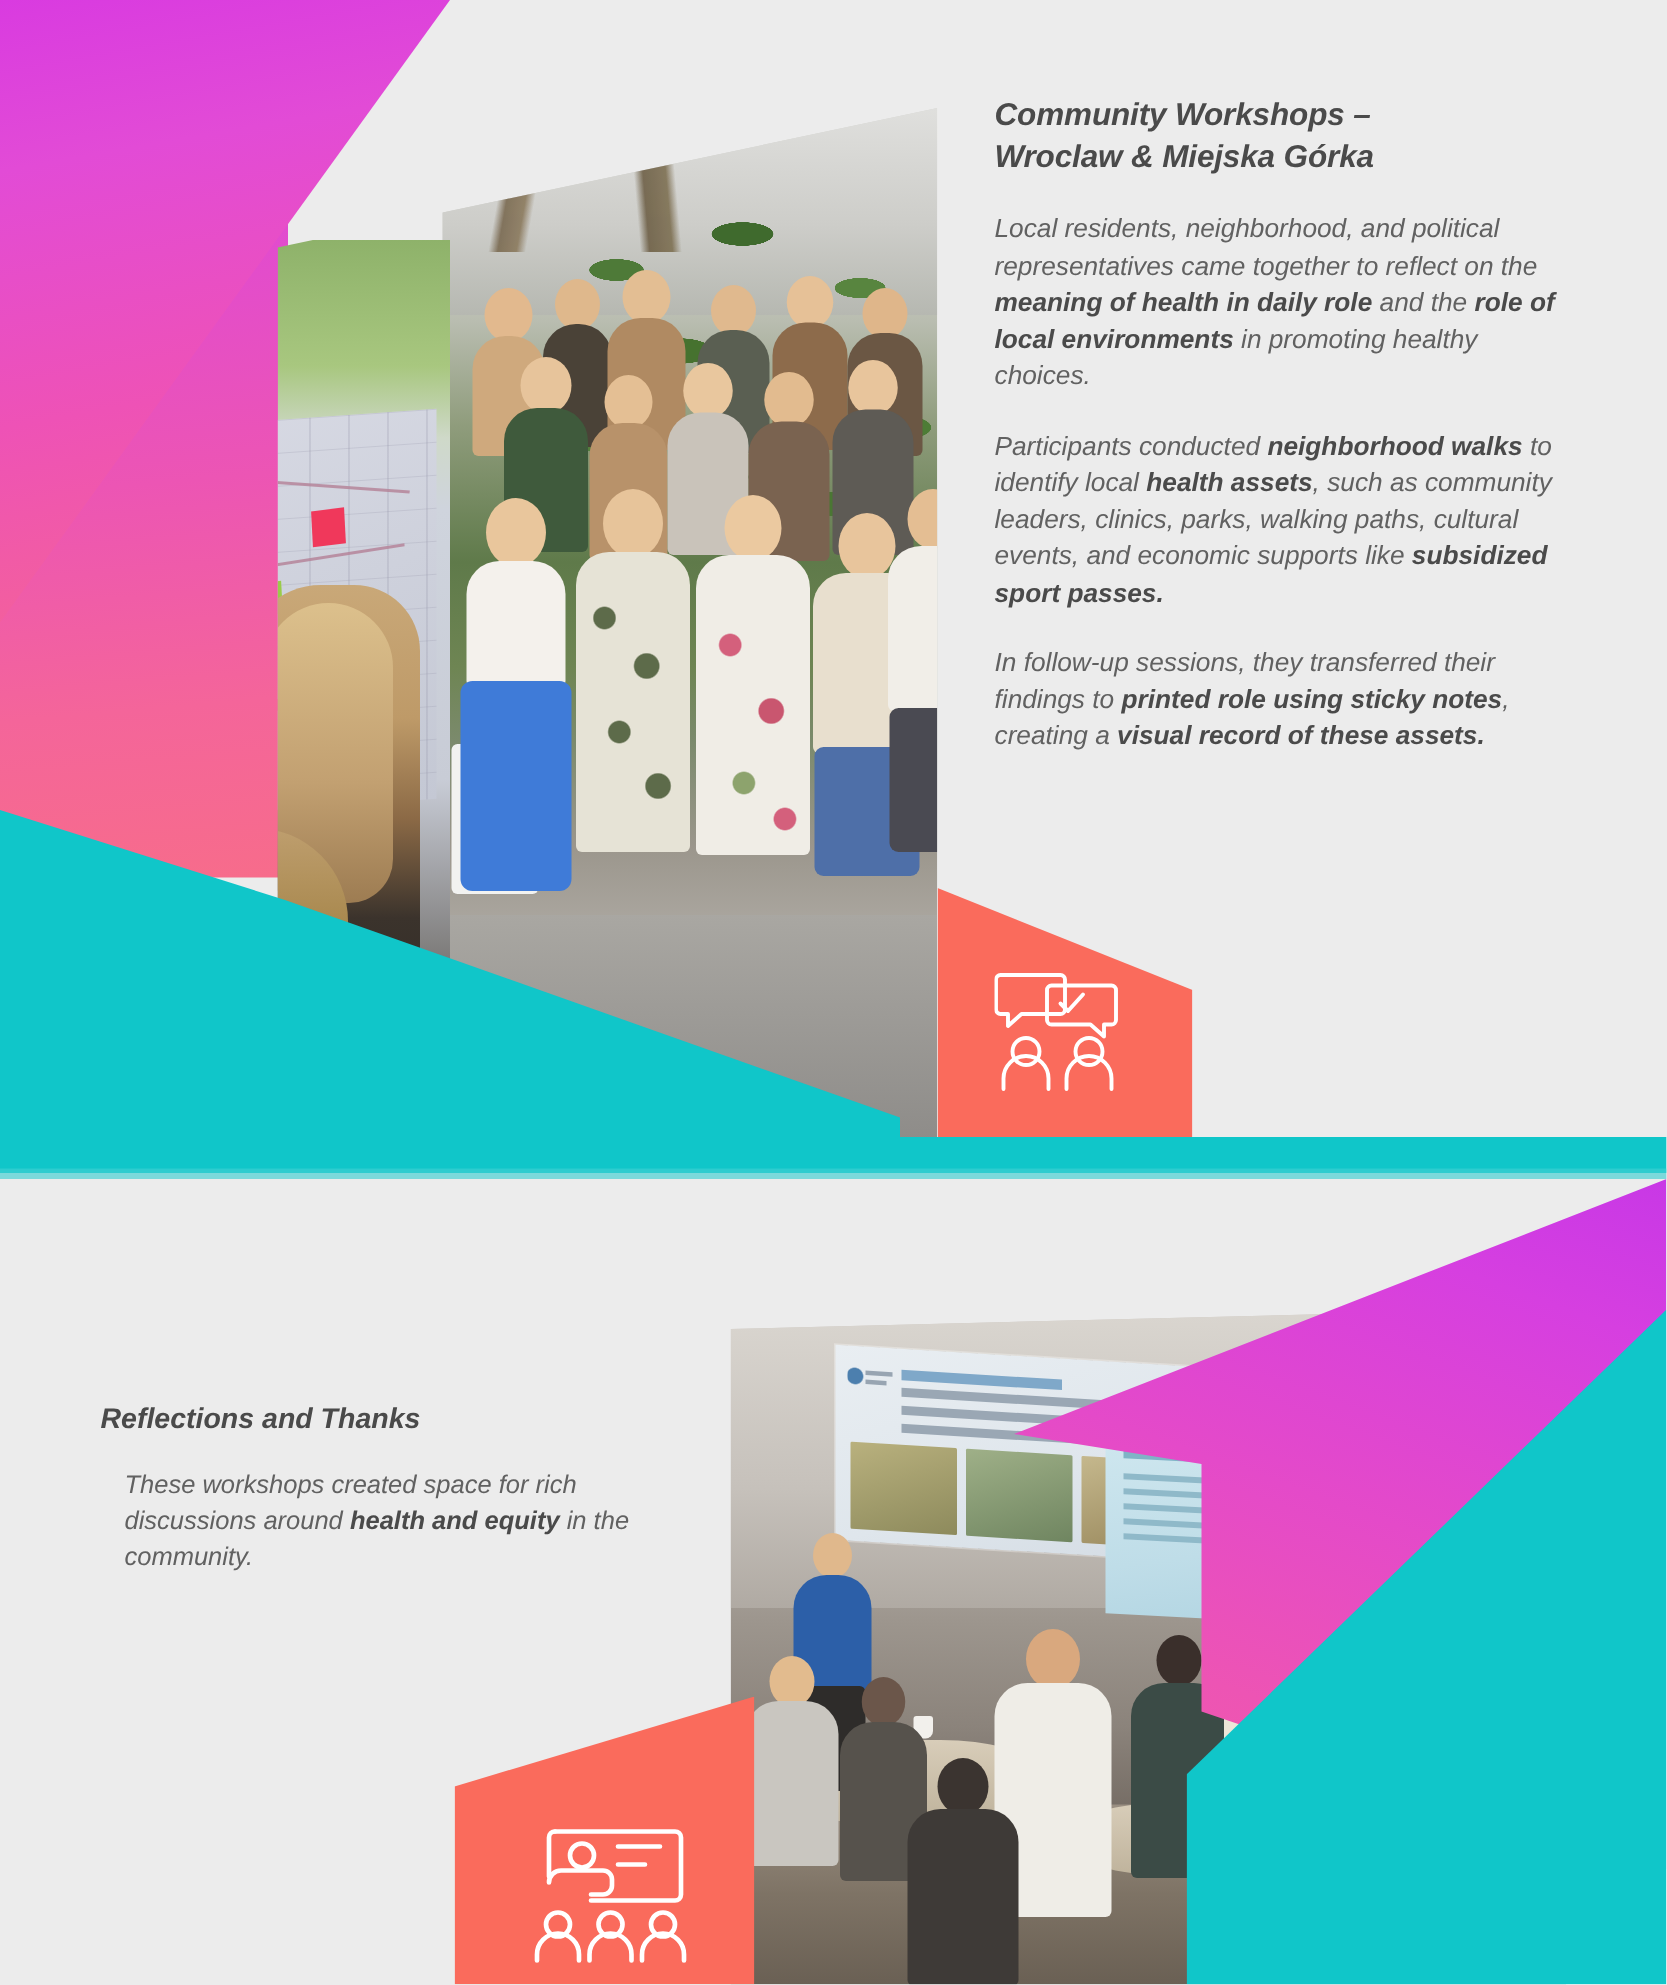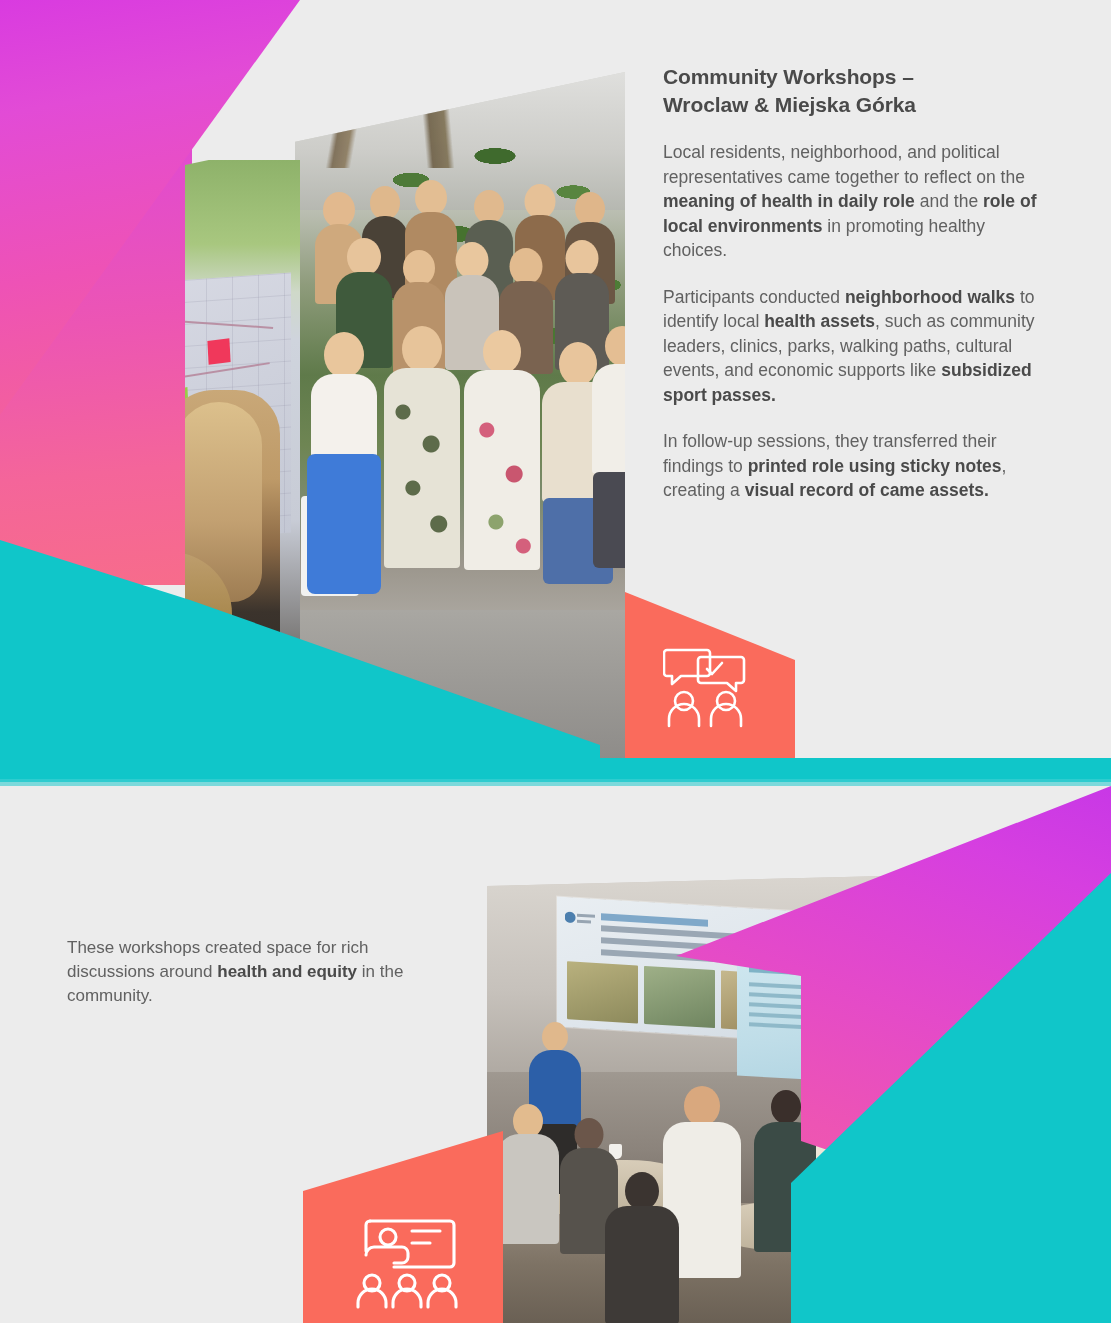--- a/index.html
+++ b/index.html
@@ -5,21 +5,21 @@
   * { margin:0; padding:0; box-sizing:border-box; }
   html,body { width:1111px; height:1323px; }
   body {
     background:#ECECEC;
     font-family:"Liberation Sans", sans-serif;
     position:relative;
     overflow:hidden;
     color:#4A4A4A;
   }
 
-  .page { position:relative; width:1111px; height:1323px; }
+  .page { position:relative; width:1111px; height:1323px;font-style:italic; }
 
   
   .section-one { position:absolute; left:0; top:0; width:1111px; height:790px; }
 
   
   .deco-magenta-left {
     position:absolute; left:0; top:0; width:300px; height:582px;
     background:linear-gradient(170deg,#D93BE0 0%,#E24BD6 18%,#EE52B6 45%,#F46397 72%,#F76A8E 100%);
     clip-path:polygon(0 0, 300px 0, 0 415px);
     z-index:2;
@@ -275,21 +275,21 @@
     border-radius:60px/18px;
   }
   .cup { position:absolute; width:13px; height:15px; background:#F2F0EC; border-radius:2px 2px 5px 5px; }
   .floor2 {
     position:absolute; left:0; bottom:0; width:557px; height:120px;
     background:linear-gradient(180deg,#9a8f82,#7e7365 50%,#6a6054);
   }
 
   .text-two { position:absolute; left:67px; top:150px; width:360px; z-index:6; }
   .h-title-2 { font-size:19px; font-weight:bold; color:#4A4A4A; margin-bottom:20px; }
-  .para-2 { font-size:17px; line-height:1.42; color:#616161; margin-bottom:20px; }
+  .para-2 { font-size:17px; line-height:1.42; color:#616161; margin-bottom:20px;margin-left:16px; }
   .para-2 b { color:#4A4A4A; font-weight:bold; }
 
   svg { display:block; }
 </style>
 </head>
 <body>
 
 <div class="page">
 
   <section class="section-one">
@@ -434,21 +434,21 @@
     <div class="deco-teal-band"></div>
     <div class="deco-teal-band-soft"></div>
 
     <div class="text-one">
       <h1 class="h-title">
         <span>Community Workshops –</span><br>
         <span>Wroclaw &amp; Miejska Górka</span>
       </h1>
       <p class="para"><span>Local residents, neighborhood, and political representatives came together to reflect on the </span><b>meaning of health in daily role</b><span> and the </span><b>role of local environments</b><span> in promoting healthy choices.</span></p>
       <p class="para"><span>Participants conducted </span><b>neighborhood walks</b><span> to identify local </span><b>health assets</b><span>, such as community leaders, clinics, parks, walking paths, cultural events, and economic supports like </span><b>subsidized sport passes.</b></p>
-      <p class="para"><span>In follow-up sessions, they transferred their findings to </span><b>printed role using sticky notes</b><span>, creating a </span><b>visual record of came assets.</b></p>
+      <p class="para"><span>In follow-up sessions, they transferred their findings to </span><b>printed role using sticky notes</b><span>, creating a </span><b>visual record of these assets.</b></p>
     </div>
   </section>
 
   <section class="section-two">
 
     <div class="photo-two">
       <div class="room-wall"></div>
       <div class="room-dark"></div>
       <div class="screen-a">
         <span class="s-logo"></span>
@@ -515,20 +515,21 @@
         <span class="head" style="width:34px;height:38px;background:#3B3430;"></span>
         <span class="body" style="top:34px;width:74px;height:118px;background:#3E3A37;"></span>
       </div>
     </div>
 
     <div class="deco-magenta-right"></div>
     <div class="deco-teal-right"></div>
     <div class="deco-coral-two"></div>
 
     <div class="text-two">
+      <h2 class="h-title-2">Reflections and Thanks</h2>
       <p class="para-2"><span>These workshops created space for rich discussions around </span><b>health and equity</b><span> in the community.</span></p>
     </div>
   </section>
 
   <div class="icon-two">
     <svg width="110" height="96" viewBox="0 0 110 96" fill="none" stroke="#FFFFFF" stroke-width="3.1" stroke-linecap="round" stroke-linejoin="round">
       <path d="M18 6 h80 a4 4 0 0 1 4 4 v38 a4 4 0 0 1 -4 4 h-56"></path>
       <path d="M18 6 a4 4 0 0 0 -4 4 v26"></path>
       <circle cx="36" cy="22" r="8"></circle>
       <path d="M14 40 a8 8 0 0 1 8 -8 h28 a6 6 0 0 1 6 6 v4 a6 6 0 0 1 -6 6 h-8"></path>

